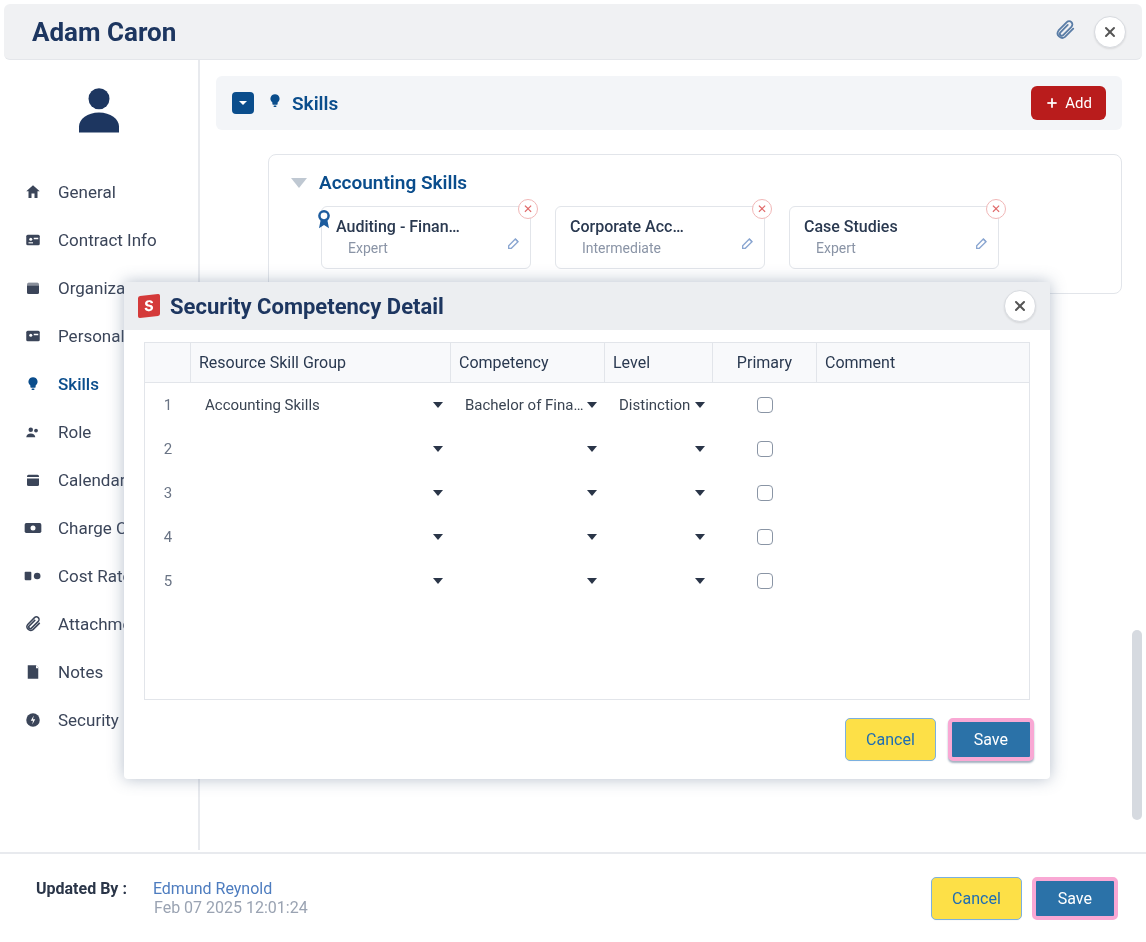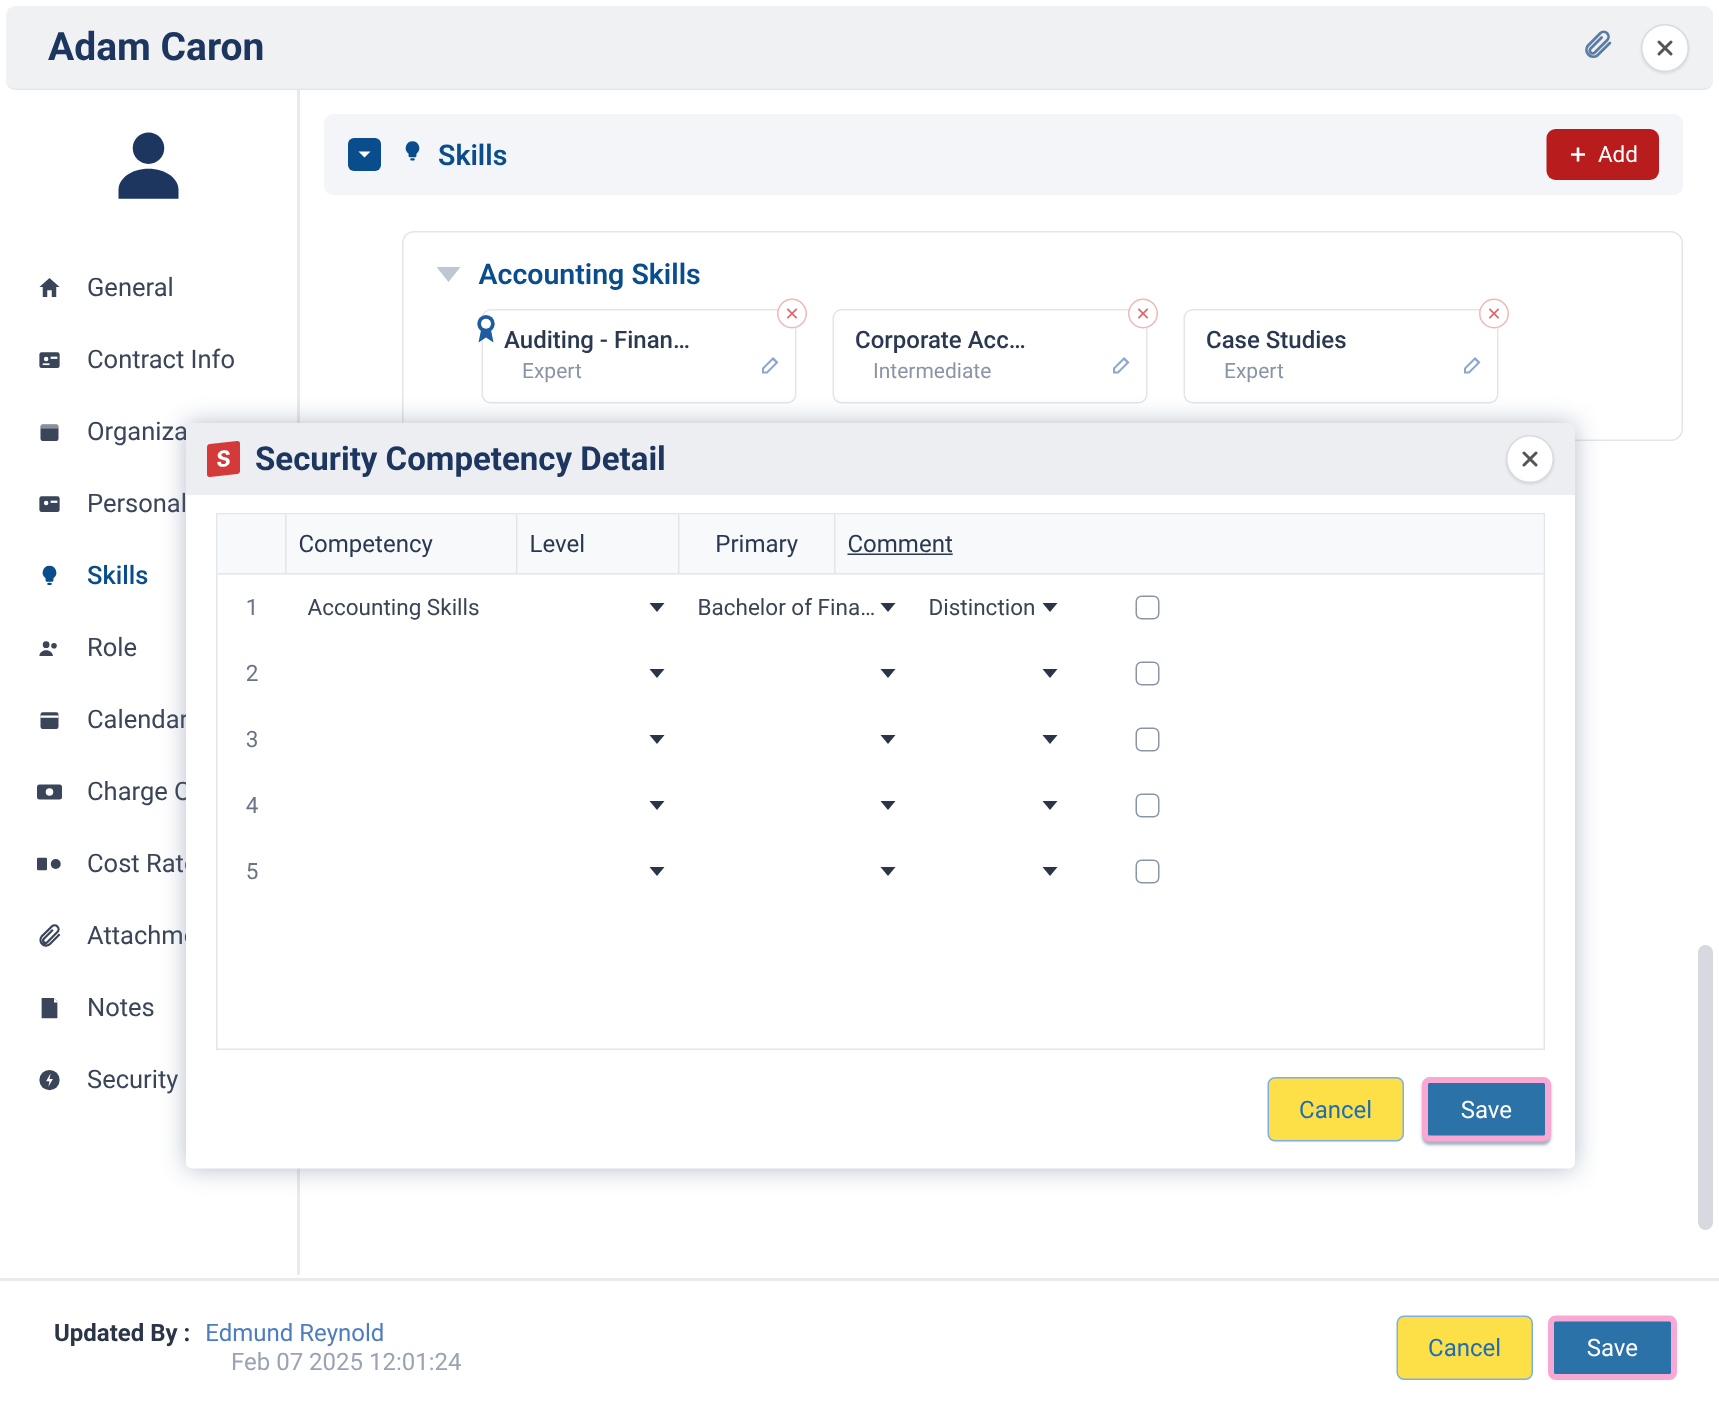--- a/index.html
+++ b/index.html
@@ -101,21 +101,21 @@
   
   .footer {
     height: 90px; border-top:2px solid #e8eaee;
     display:flex; align-items:center; justify-content:space-between;
     padding: 0 28px 0 36px;
     background:#fff;
     position:absolute; bottom:0; left:0; right:0;
   }
   .updated { font-size:16px; }
   .updated-label { font-weight:700; color:#2a3548; }
-  .updated-name { color:#4d7cbf; margin-left:6px;}
+  .updated-name { color:#4d7cbf; margin-left:22px;}
   .updated-time { color:#9aa3b2; margin-left:6px; display:block; padding-left:112px;}
   .footer-actions { display:flex; gap:10px; }
   .btn-cancel {
     background:#fde047; border:1px solid #7bb0df; color:#1e6db3;
     border-radius:5px; padding:8px 20px; font-size:16px; cursor:pointer;
     box-shadow: 0 1px 0 rgba(0,0,0,0.02);
   }
   .btn-save {
     background:#2b72a8; color:#fff; border:4px solid #f9a8d4;
     border-radius:5px; padding:8px 22px; font-size:16px; cursor:pointer;
@@ -146,21 +146,21 @@
   .grid-wrap { border:1px solid #e2e5ea; height:358px; overflow:hidden;}
   .grid-head {
     display:flex; background:#f8f9fb; border-bottom:1px solid #e2e5ea;
     font-size:16px; color:#2a3950;
   }
   .col-num { width:46px; }
   .col-group { width:260px; }
   .col-comp { width:154px; }
   .col-level { width:108px; }
   .col-primary { width:104px; text-align:center;}
-  .col-comment { flex:1;text-decoration:underline; }
+  .col-comment { flex:1; }
   .grid-head > div { padding:10px 8px; border-right:1px solid #e2e5ea; }
   .grid-head > div:last-child { border-right:none;}
 
   .grid-row {
     display:flex; align-items:center; font-size:15px; color:#3a4452;
     height:44px;
   }
   .grid-row > div { padding: 0 8px; }
   .grid-row .col-num { text-align:center; color:#6a7485;}
   .cell-sel { display:flex; align-items:center; justify-content:space-between; }
@@ -419,20 +419,21 @@
       <svg viewBox="0 0 24 24" fill="none" stroke="currentColor" stroke-width="3" stroke-linecap="round">
           <line x1="6" y1="6" x2="18" y2="18"></line>
           <line x1="18" y1="6" x2="6" y2="18"></line>
         </svg>
     </span>
   </div>
   <div class="modal-body">
     <div class="grid-wrap">
       <div class="grid-head">
         <div class="col-num"></div>
+        <div class="col-group">Resource Skill Group</div>
         <div class="col-comp">Competency</div>
         <div class="col-level">Level</div>
         <div class="col-primary">Primary</div>
         <div class="col-comment">Comment</div>
       </div>
 
       <div class="grid-row">
         <div class="col-num">1</div>
         <div class="col-group cell-sel">
             <span class="txt">Accounting Skills</span>

